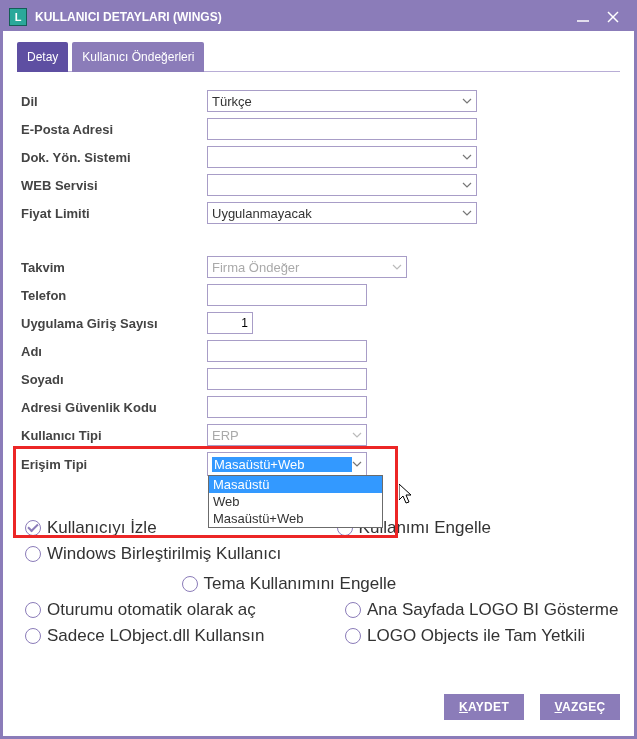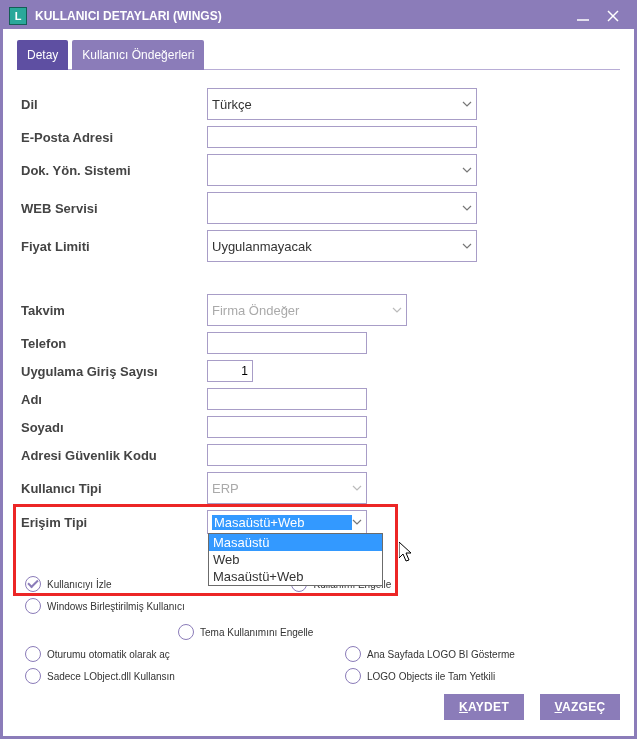--- a/index.html
+++ b/index.html
@@ -102,21 +102,21 @@
     max-width: 270px;
     height: 22px;
     border: 1px solid #a89dc7;
     padding: 2px 4px;
     font-size: 12px;
     background: #fff;
   }
   .field-select {
     flex: 1;
     max-width: 270px;
-    height: 32px;
+    height: 22px;
     border: 1px solid #a89dc7;
     display: flex;
     align-items: center;
     padding: 0 4px;
     font-size: 13px;
     background: #fff;
     position: relative;
     cursor: pointer;
   }
   .field-select.disabled {
@@ -188,21 +188,21 @@
   }
   .check-row {
     display: flex;
     gap: 30px;
     margin-bottom: 6px;
   }
   .check-item {
     display: flex;
     align-items: center;
     gap: 6px;
-    font-size: 10px;
+    font-size: 17px;
     cursor: pointer;
   }
   .cbox {
     width: 16px;
     height: 16px;
     border: 1.5px solid #8b7cb9;
     border-radius: 50%;
     display: flex;
     align-items: center;
     justify-content: center;

